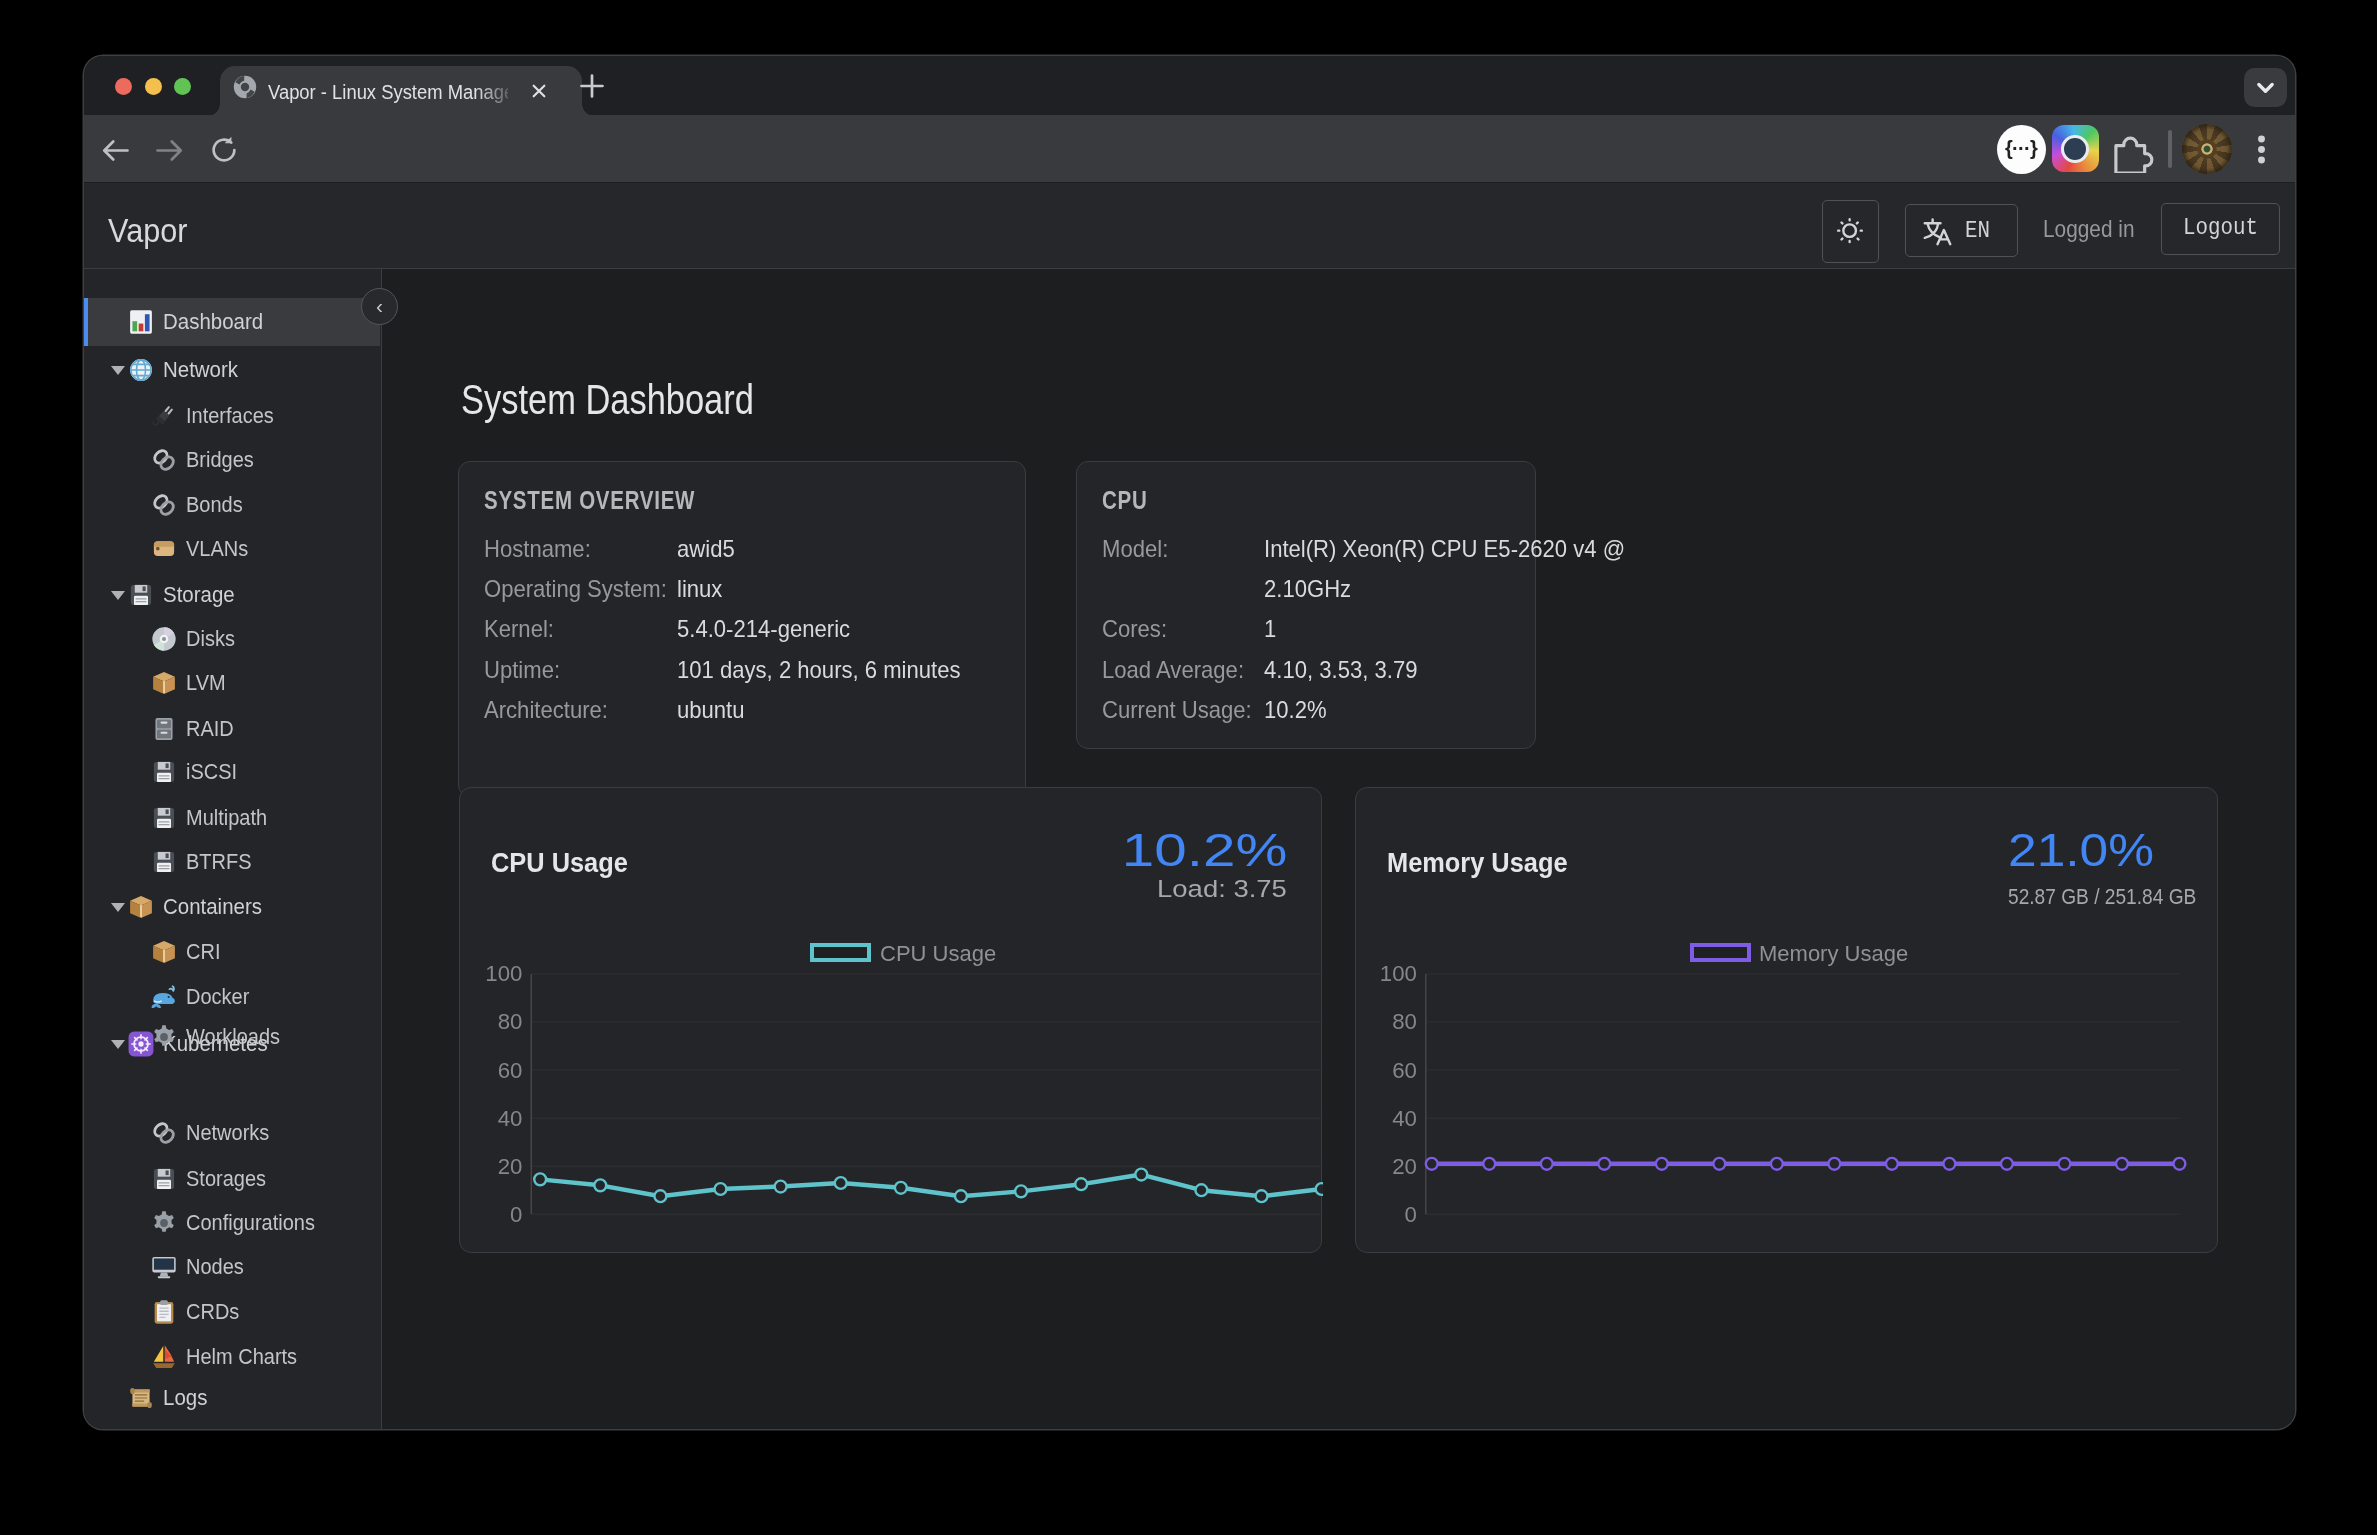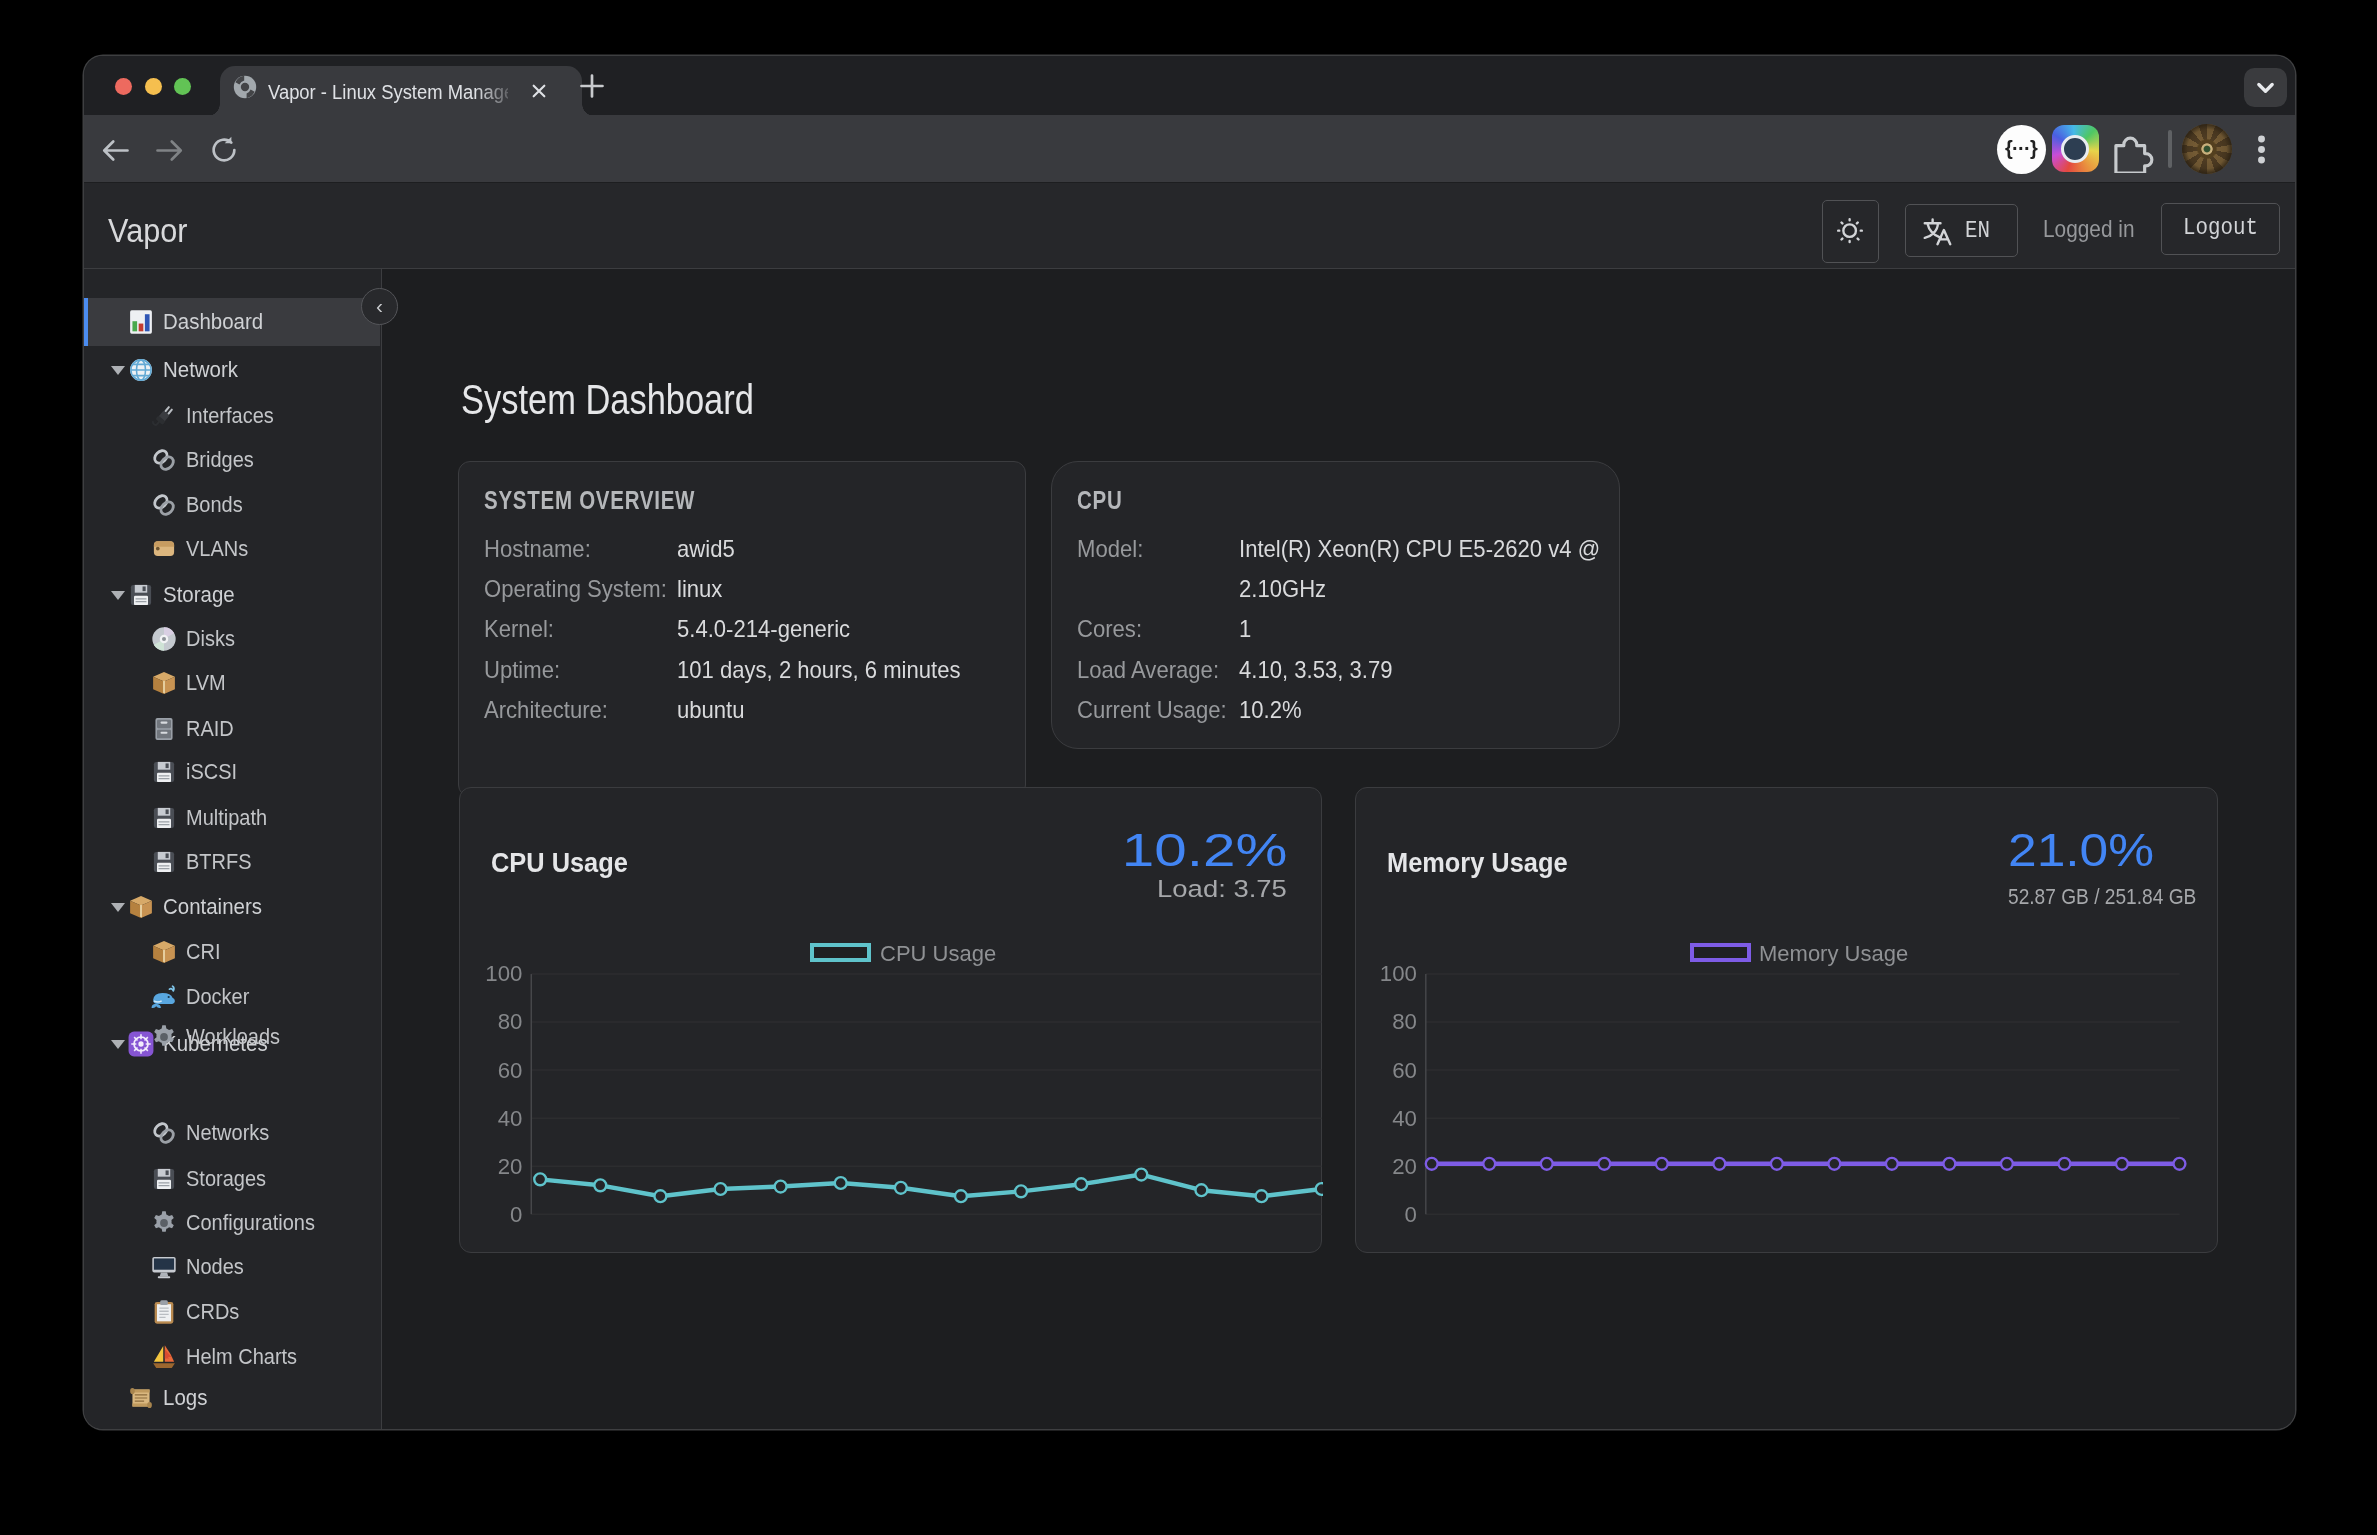--- a/index.html
+++ b/index.html
@@ -394,21 +394,21 @@
     <div class="vl" style="left:218px; top:73px;">awid5</div>
     <div class="rw" style="top:113px;">Operating System:</div>
     <div class="vl" style="left:218px; top:113px;">linux</div>
     <div class="rw" style="top:153px;">Kernel:</div>
     <div class="vl" style="left:218px; top:153px;">5.4.0-214-generic</div>
     <div class="rw" style="top:194px;">Uptime:</div>
     <div class="vl" style="left:218px; top:194px;">101 days, 2 hours, 6 minutes</div>
     <div class="rw" style="top:234px;">Architecture:</div>
     <div class="vl" style="left:218px; top:234px;">ubuntu</div>
   </div>
-  <div class="card" style="left:967px; top:405px; width:569px; height:288px;border-radius:27px;">
+  <div class="card" style="left:992px; top:405px; width:460px; height:288px;">
     <div class="cardhead">CPU</div>
     <div class="rw" style="top:73px;">Model:</div>
     <div class="vl" style="left:187px; top:73px;">Intel(R) Xeon(R) CPU E5-2620 v4 @</div>
     <div class="vl" style="left:187px; top:113px;">2.10GHz</div>
     <div class="rw" style="top:153px;">Cores:</div>
     <div class="vl" style="left:187px; top:153px;">1</div>
     <div class="rw" style="top:194px;">Load Average:</div>
     <div class="vl" style="left:187px; top:194px;">4.10, 3.53, 3.79</div>
     <div class="rw" style="top:234px;">Current Usage:</div>
     <div class="vl" style="left:187px; top:234px;">10.2%</div>

